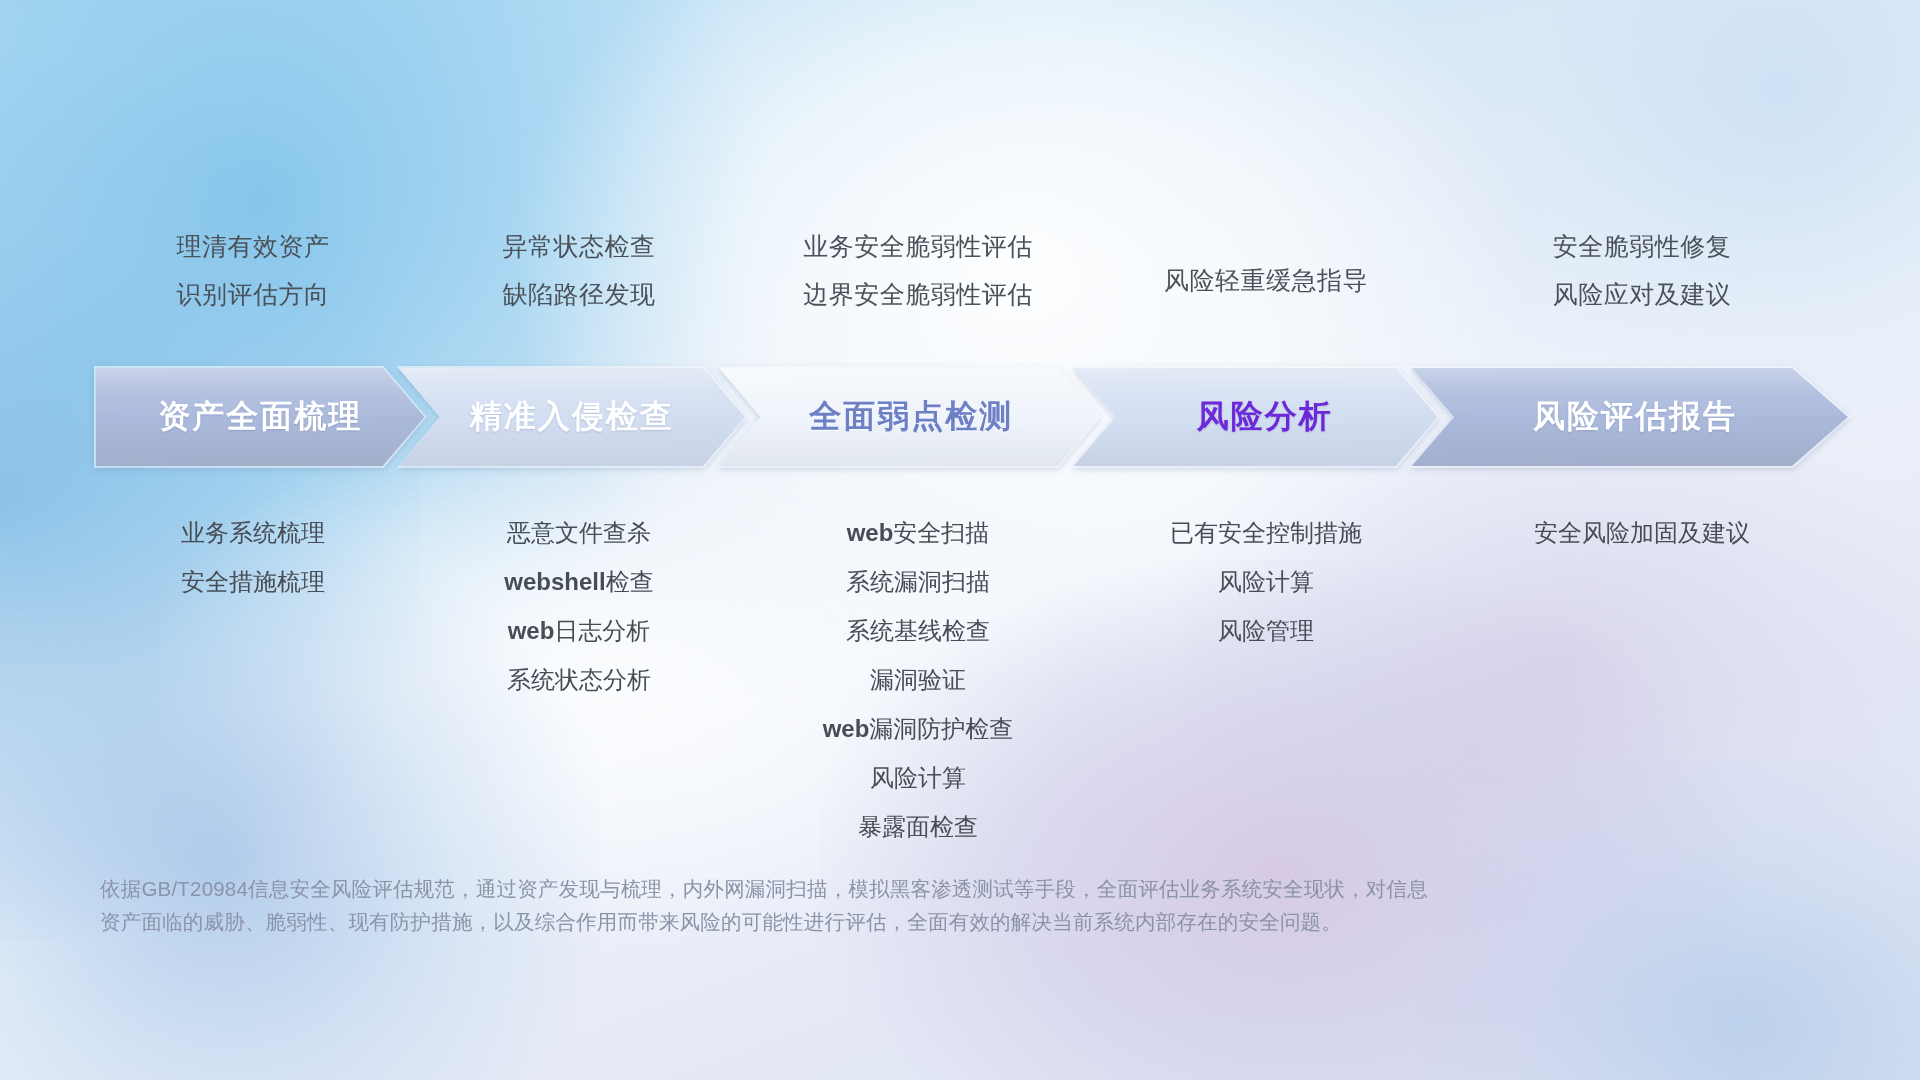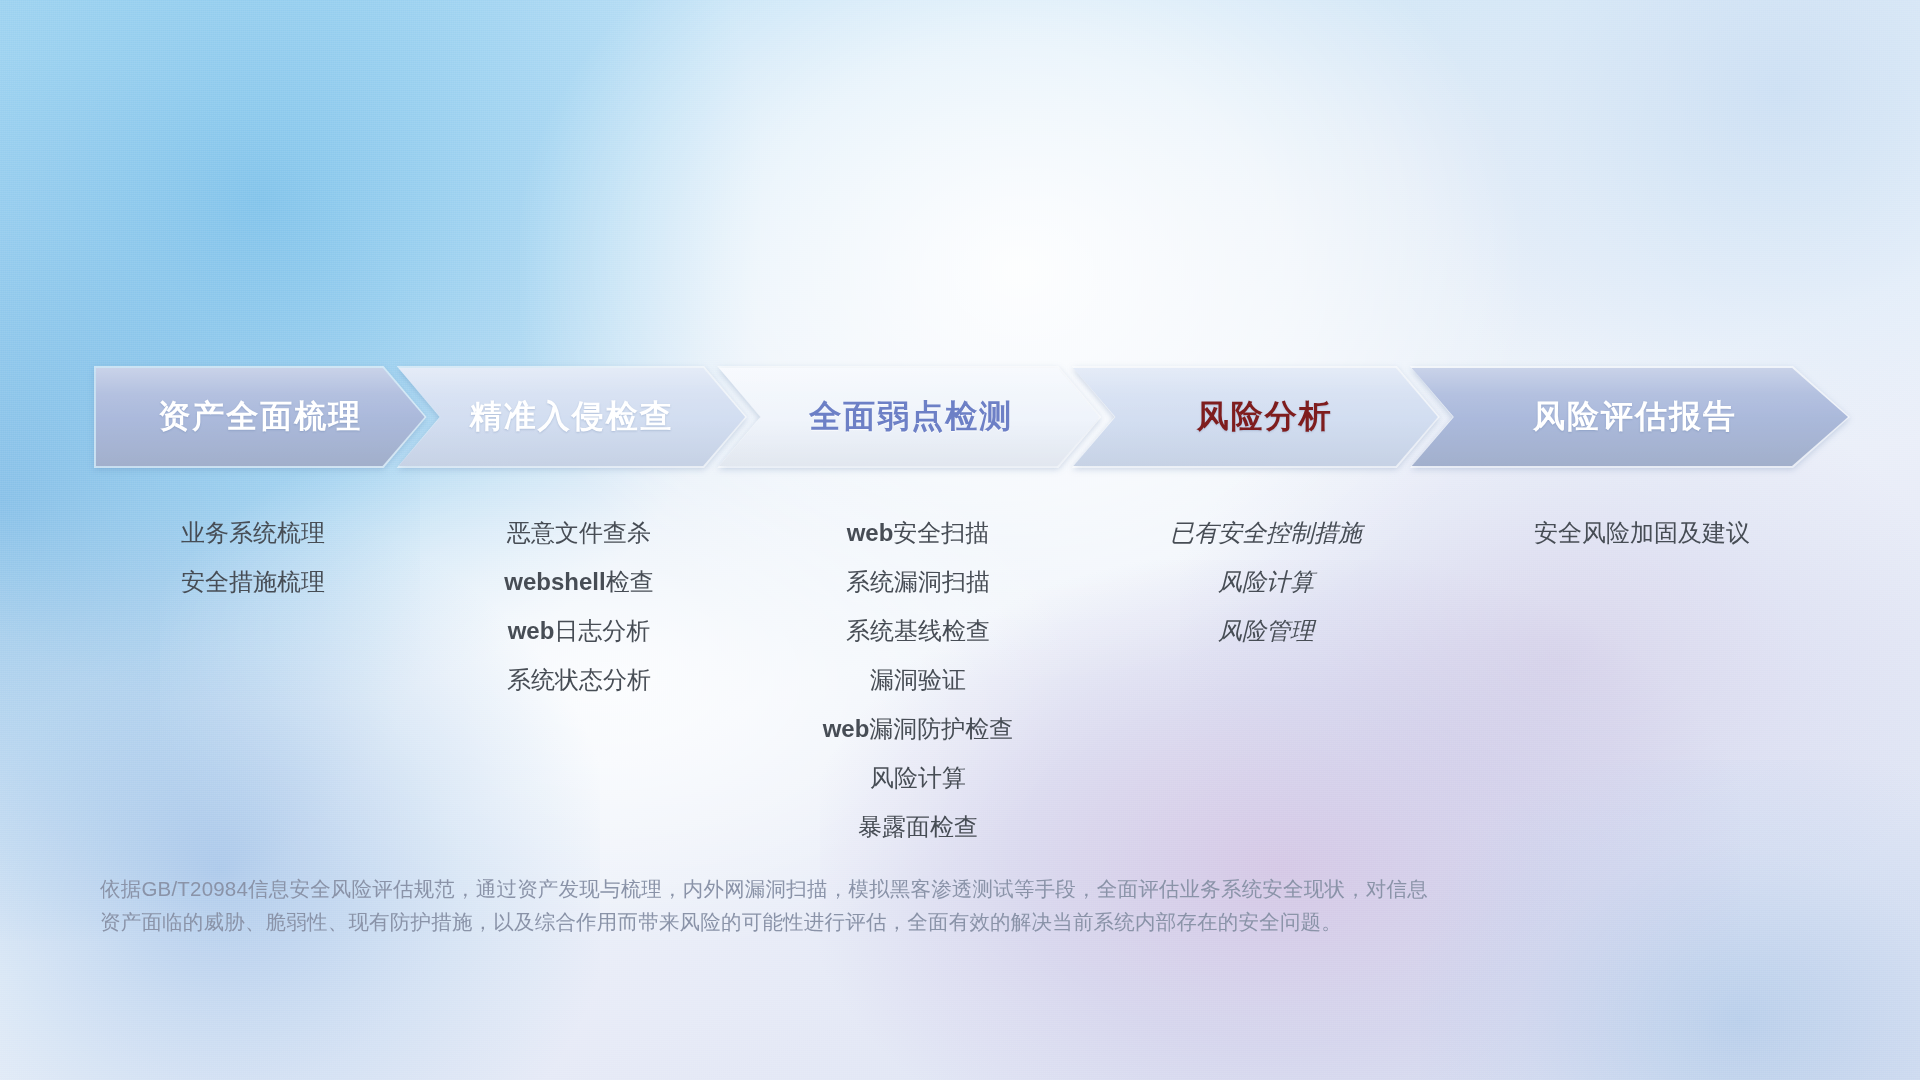--- a/index.html
+++ b/index.html
@@ -170,20 +170,41 @@
   <div class="bg-l bg-white-mid"></div>
   <div class="bg-l bg-blue-bl"></div>
   <div class="bg-l bg-lav"></div>
   <div class="bg-l bg-lav2"></div>
   <div class="bg-l bg-blue-br"></div>
   <div class="bg-l bg-noise"></div>
 </div>
 
 <div id="stage">
 
+  <div class="cols" id="top-labels" style="left: 88px;">
+      <div class="col" style="width: 330px; margin-top: 0px;">
+        <div class="top-line">理清有效资产</div>
+        <div class="top-line">识别评估方向</div>
+      </div>
+      <div class="col" style="width: 322px; margin-top: 0px;">
+        <div class="top-line">异常状态检查</div>
+        <div class="top-line">缺陷路径发现</div>
+      </div>
+      <div class="col" style="width: 356px; margin-top: 0px;">
+        <div class="top-line">业务安全脆弱性评估</div>
+        <div class="top-line">边界安全脆弱性评估</div>
+      </div>
+      <div class="col" style="width: 340px; margin-top: 34px;">
+        <div class="top-line">风险轻重缓急指导</div>
+      </div>
+      <div class="col" style="width: 412px; margin-top: 0px;">
+        <div class="top-line">安全脆弱性修复</div>
+        <div class="top-line">风险应对及建议</div>
+      </div>
+    </div>
 
   <div id="banner">
       <div class="chev shape-start" style="width: 330px; z-index: 5;">
         <div class="edge"></div>
         <div class="body" style="background: linear-gradient(178deg, rgb(74, 106, 181) 0%, rgb(69, 101, 177) 48%, rgb(65, 96, 159) 100%);"></div>
         <div class="gloss"></div>
         <span class="label" style="color: rgb(255, 255, 255);">资产全面梳理</span>
       </div>
       <div class="chev shape-mid" style="width: 348px; z-index: 4;">
         <div class="edge"></div>
@@ -194,21 +215,21 @@
       <div class="chev shape-mid" style="width: 382px; z-index: 3;">
         <div class="edge"></div>
         <div class="body" style="background: linear-gradient(178deg, rgb(230, 238, 250) 0%, rgb(221, 231, 246) 48%, rgb(211, 224, 243) 100%);"></div>
         <div class="gloss"></div>
         <span class="label" style="color: rgb(109, 128, 198); text-shadow: rgba(255, 255, 255, 0.8) 0px 1px 1px; margin-left: 4px;">全面弱点检测</span>
       </div>
       <div class="chev shape-mid" style="width: 366px; z-index: 2;">
         <div class="edge"></div>
         <div class="body" style="background: linear-gradient(178deg, rgb(167, 190, 230) 0%, rgb(157, 182, 224) 46%, rgb(149, 175, 219) 100%);"></div>
         <div class="gloss"></div>
-        <span class="label" style="color: #7f1d1d; margin-left: 18px;">风险分析</span>
+        <span class="label" style="color: #6d28d9; margin-left: 18px;">风险分析</span>
       </div>
       <div class="chev shape-end" style="width: 438px; z-index: 1;">
         <div class="edge"></div>
         <div class="body" style="background: linear-gradient(178deg, rgb(74, 106, 181) 0%, rgb(69, 101, 177) 48%, rgb(65, 96, 159) 100%);"></div>
         <div class="gloss"></div>
         <span class="label" style="color: rgb(255, 255, 255); margin-left: 10px;">风险评估报告</span>
       </div>
     </div>
 
   <div class="cols" id="bottom-lists" style="left: 88px;">
@@ -224,21 +245,21 @@
       </div>
       <div class="col" style="width: 356px;">
         <div class="bot-line"><b>web</b><span>安全扫描</span></div>
         <div class="bot-line">系统漏洞扫描</div>
         <div class="bot-line">系统基线检查</div>
         <div class="bot-line">漏洞验证</div>
         <div class="bot-line"><b>web</b><span>漏洞防护检查</span></div>
         <div class="bot-line">风险计算</div>
         <div class="bot-line">暴露面检查</div>
       </div>
-      <div class="col" style="width: 340px; font-style: italic;">
+      <div class="col" style="width: 340px;">
         <div class="bot-line">已有安全控制措施</div>
         <div class="bot-line">风险计算</div>
         <div class="bot-line">风险管理</div>
       </div>
       <div class="col" style="width: 412px;">
         <div class="bot-line">安全风险加固及建议</div>
       </div>
     </div>
 
   <div id="footer">

